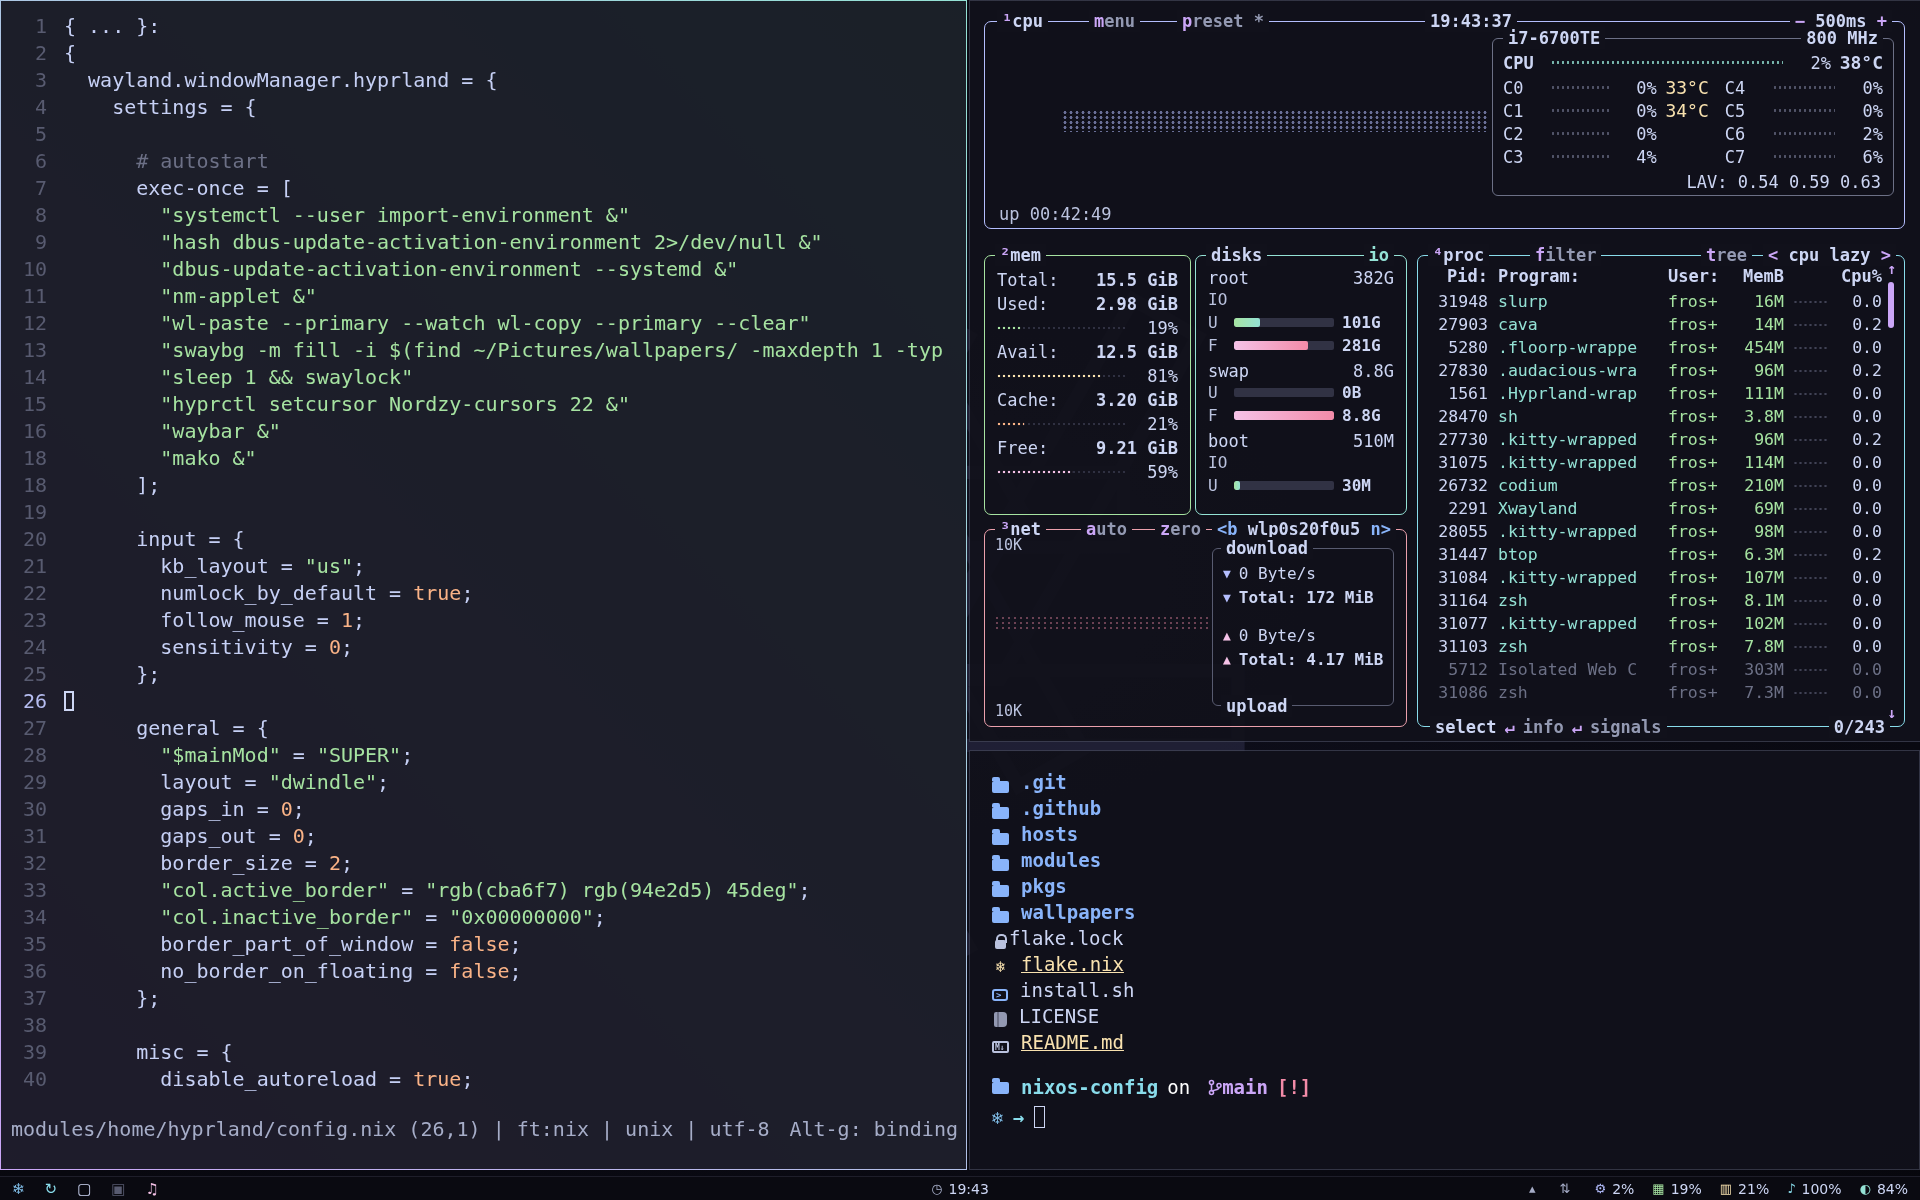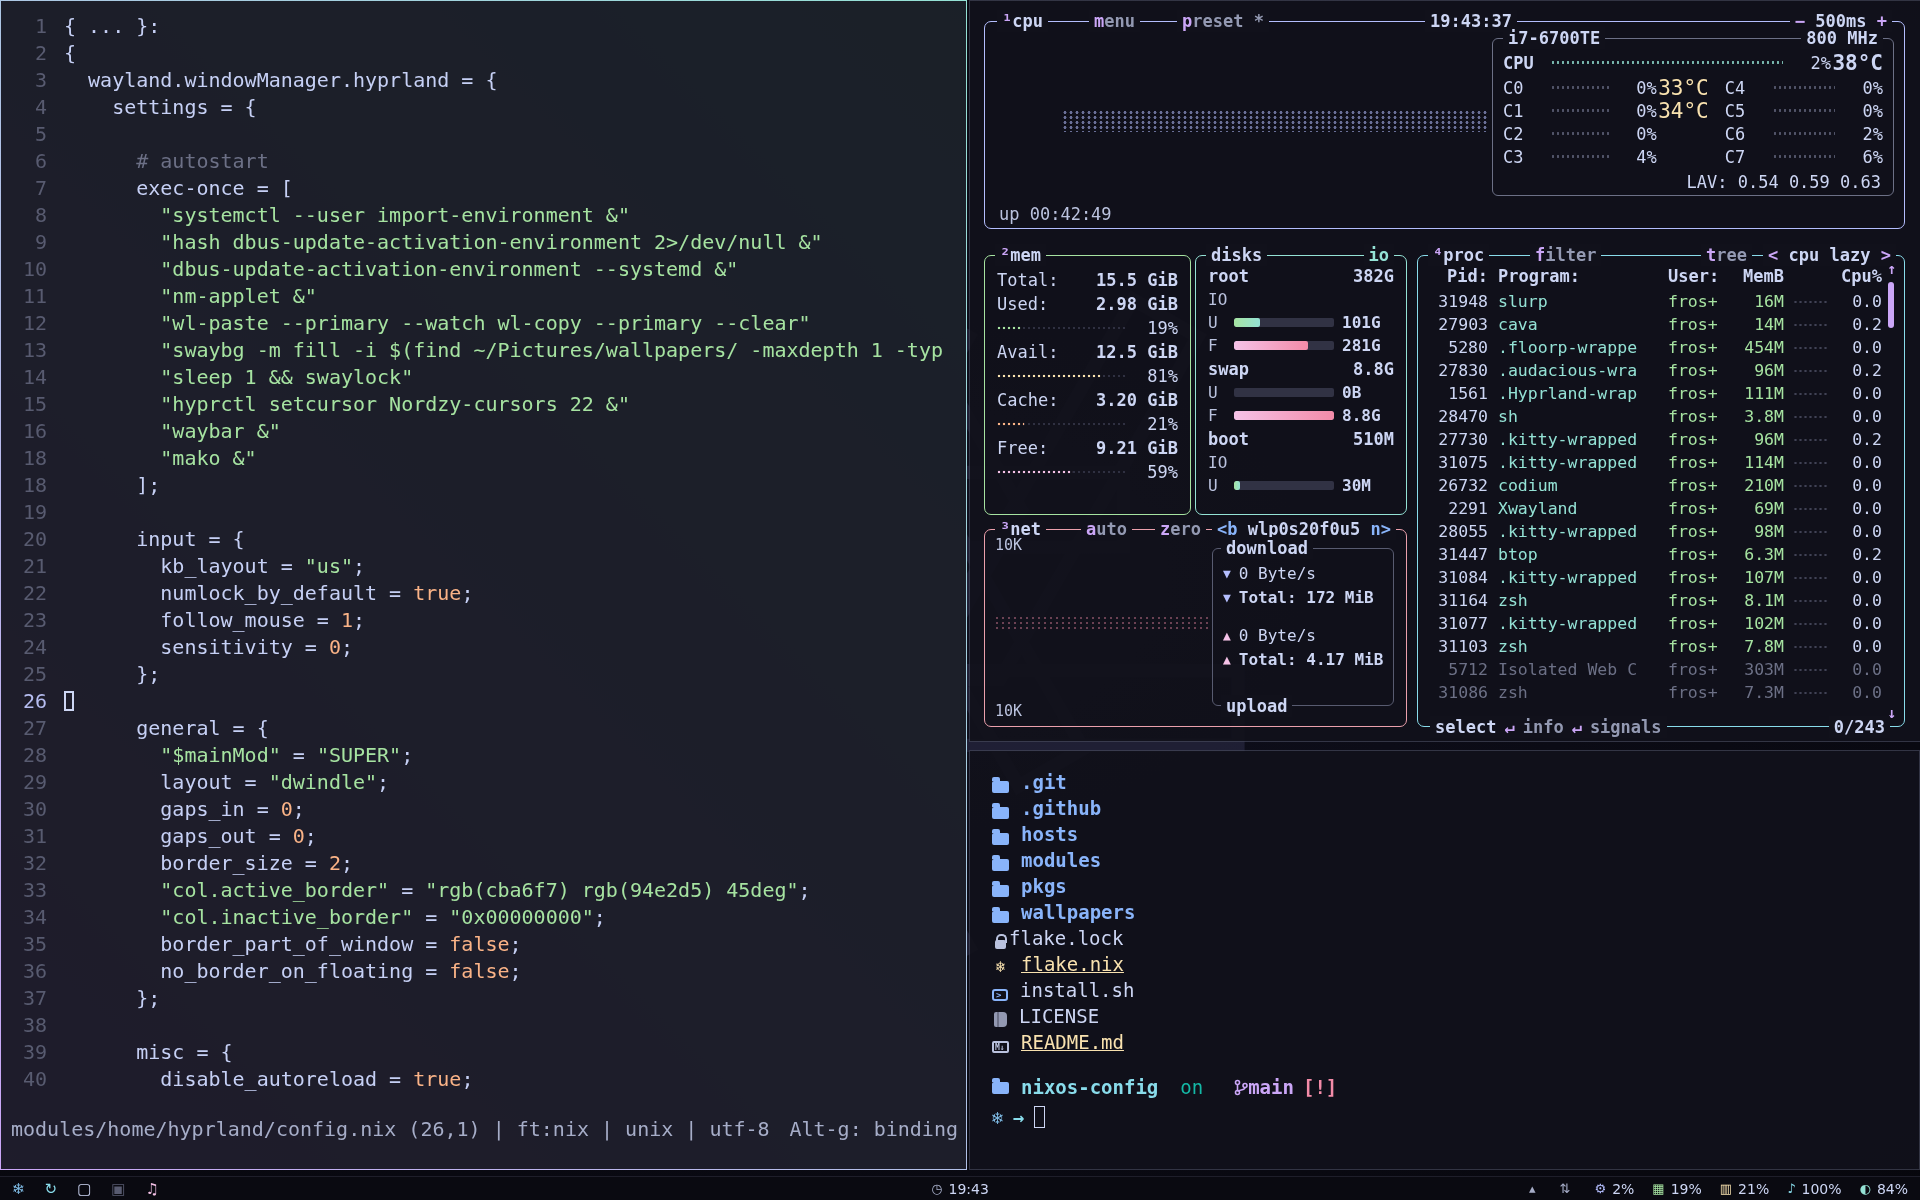--- a/index.html
+++ b/index.html
@@ -46,42 +46,42 @@
   background-image:radial-gradient(circle at 2px 2.5px, rgba(180,190,254,.55) 1.3px, transparent 1.7px);background-size:6px 5px}
 #cpu-uptime{position:absolute;left:14px;bottom:4px;font-size:17px;color:#bac2de}
 #cpu-panel{position:absolute;right:10px;top:16px;width:402px;height:158px;border:1.5px solid #6c7086;border-radius:6px;padding:12px 10px 4px}
 #cpu-panel .freq{font-weight:bold}
 .cpu-total-row{display:flex;height:23px;font-size:17px;align-items:center}
 .core-name{width:40px;flex:none;color:#cdd6f4;font-size:17px}
 .leader{height:5px;background-image:radial-gradient(circle at 2px 2.5px, rgba(88,91,112,.9) 1.1px, transparent 1.4px);background-size:5px 5px;margin:0 8px;align-self:center}
 .leader.teal{background-image:radial-gradient(circle at 2px 2.5px, rgba(148,226,213,.8) 1.1px, transparent 1.4px)}
 .flex{flex:1}
 .core-pct{width:40px;flex:none;text-align:right;color:#cdd6f4;font-size:17px}
-.core-temp{width:52px;flex:none;text-align:right;color:#f9e2af;font-size:21px}
+.core-temp{width:52px;flex:none;text-align:right;color:#f9e2af;font-size:18px}
 .cpu-total-row .core-temp{color:#cdd6f4}
 #cores-grid{display:grid;grid-template-columns:1.3fr 1fr;column-gap:16px;margin-top:2px}
 .core-row{display:flex;height:23px;align-items:center}
 #cpu-lav{position:absolute;right:12px;bottom:3px;font-size:17px;color:#cdd6f4}
 
 
 #mem-box{left:14px;top:254px;width:207px;height:260px;border-color:#a6e3a1}
 #mem-rows{padding:12px 12px 0}
 .mem-row{display:flex;justify-content:space-between;height:24px;font-size:17px;align-items:center}
 .mem-label{color:#cdd6f4}
 .mem-value{font-weight:bold}
 .mem-meter-row{display:flex;height:24px;align-items:center}
 .mem-meter{flex:1;height:6px;margin-right:10px;position:relative;background-image:radial-gradient(circle at 2px 3px, rgba(49,50,68,.95) 1.2px, transparent 1.5px);background-size:5px 6px}
 .mem-meter-fill{position:absolute;left:0;top:0;bottom:0;background-size:5px 6px}
 .mem-pct{width:42px;text-align:right;font-size:17px}
 
 
 #disks-box{left:225px;top:254px;width:212px;height:260px;border-color:#94e2d5}
 #disks-box .io{color:#94e2d5;font-weight:bold}
 #disk-rows{padding:8px 12px 0}
-.disk-head{display:flex;justify-content:space-between;height:24px;font-size:17px;align-items:center;font-weight:bold}
+.disk-head{display:flex;justify-content:space-between;height:24px;font-size:17px;align-items:flex-end;font-weight:normal}
 .disk-sub{display:flex;height:23px;align-items:center;font-size:16px}
 .disk-k{width:26px;flex:none;color:#bac2de}
 .disk-bar{flex:1;height:9px;background:#313244;border-radius:2px;overflow:hidden;align-self:center}
 .disk-bar.none{background:transparent}
 .disk-bar-fill{display:block;height:100%;border-radius:2px}
 .grad-used{background:linear-gradient(90deg,#a6e3a1,#94e2d5)}
 .grad-free{background:linear-gradient(90deg,#f5c2e7,#f38ba8)}
 .disk-v{width:52px;flex:none;font-weight:bold;font-size:16px;margin-left:8px}
 
 
@@ -133,21 +133,21 @@
 .icon-nix{color:#f9e2af;font-size:16px;line-height:1;width:17px;text-align:center}
 .icon-term{width:16px;height:12px;border:2px solid #89b4fa;border-radius:3px;position:relative;margin-top:2px}
 .icon-term::before{content:'>';position:absolute;left:2px;top:-1px;font-size:9px;font-weight:bold;color:#89b4fa;line-height:11px}
 .icon-book{width:13px;height:15px;background:#9399b2;border-radius:2px 4px 4px 2px;position:relative;margin-left:2px}
 .icon-book::before{content:'';position:absolute;left:3px;top:0;bottom:0;width:2px;background:#6c7086}
 .icon-md{width:17px;height:12px;border:2px solid #bac2de;border-radius:2px;position:relative;margin-top:2px}
 .icon-md::before{content:'M↓';position:absolute;left:1px;top:0;font-size:8px;font-weight:bold;color:#bac2de;line-height:9px}
 #prompt-line{display:flex;align-items:center;margin:20px 0 0 22px;font-size:19px;height:28px}
 #prompt-line2{display:flex;align-items:center;margin:2px 0 0 22px;font-size:19px;height:28px}
 .p-dir{color:#89dceb;font-weight:bold}
-.p-on{color:#14b8a6;margin:0 22px}
+.p-on{color:#ffffff;margin:0 9px}
 .p-branch{color:#cba6f7;font-weight:bold;}
 .p-status{color:#f38ba8;font-weight:bold;margin-left:9px}
 .p-nix{color:#7ebae4;font-size:18px}
 .p-arrow{color:#89dceb;margin-left:10px;font-weight:bold}
 .p-cursor{display:inline-block;width:11px;height:22px;border:1.5px solid #cdd6f4;margin-left:10px}
 #branch-svg{margin-left:9px}
 
 
 #waybar{position:absolute;left:0;top:1176px;width:1920px;height:24px;background:rgba(10,10,18,.97);
   display:flex;align-items:center;padding:0 12px;font-family:"DejaVu Sans","Liberation Sans",sans-serif;

